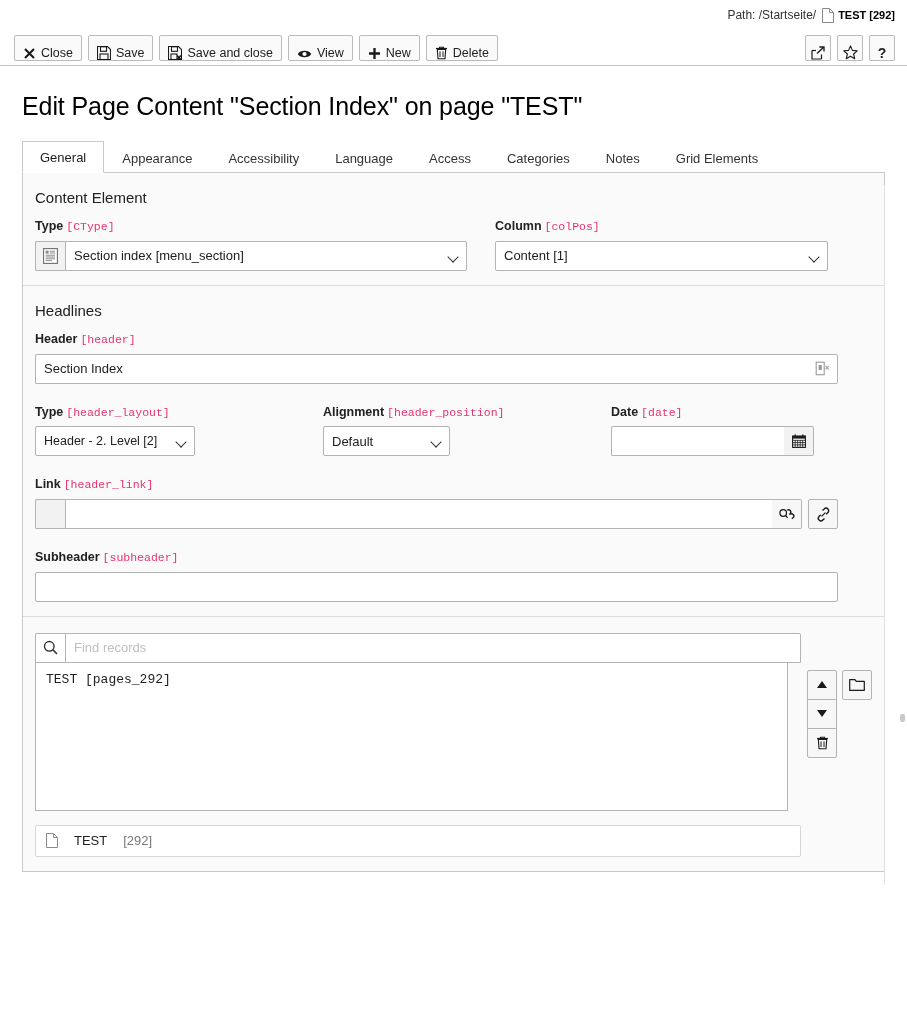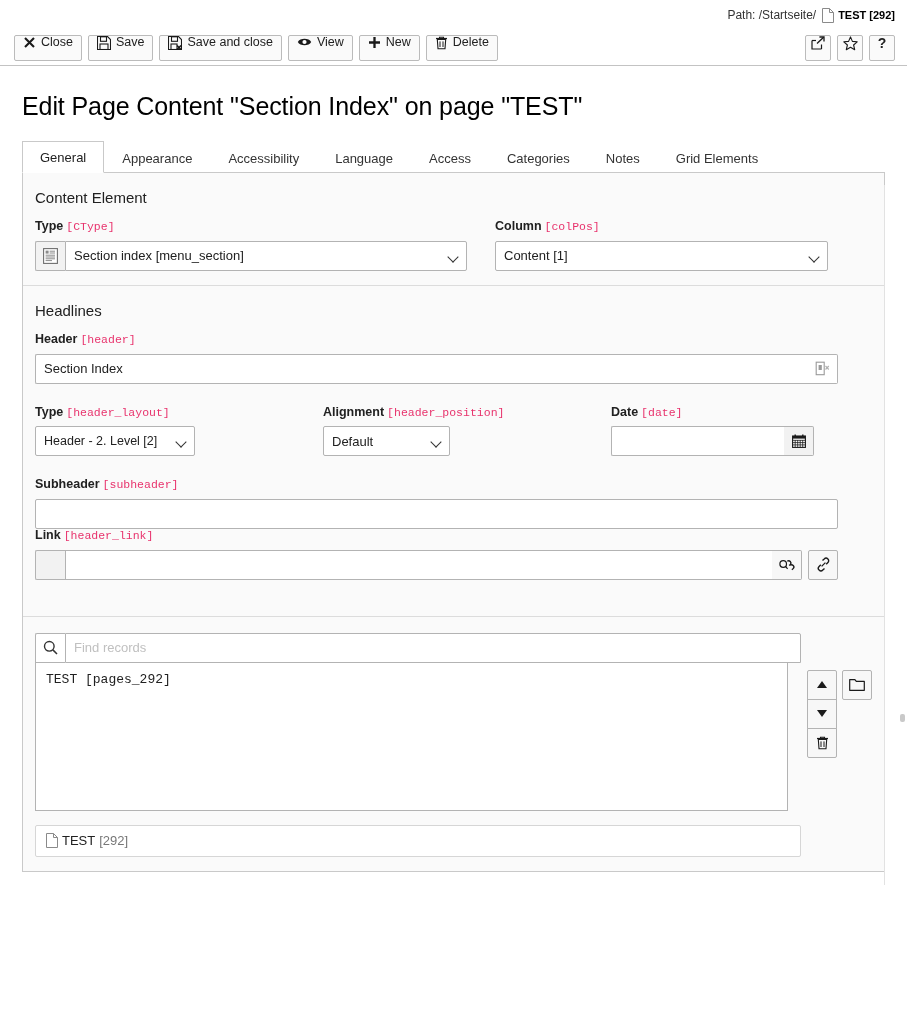--- a/index.html
+++ b/index.html
@@ -31,21 +31,21 @@
     height: 36px;
     display: flex;
     align-items: center;
     justify-content: space-between;
     padding: 0 12px 0 14px;
     border-bottom: 1px solid #c3c3c3;
   }
   .btn-group { display: flex; align-items: center; }
   .btn {
     display: inline-flex;
-    align-items: flex-start;
+    align-items: flex-end;
     gap: 5px;
     height: 26px;
     padding: 0 8px;
     background: #fafafa;
     border: 1px solid #bbb;
     border-radius: 2px;
     font-size: 12.5px;
     color: #212121;
     margin-right: 6px;
     white-space: nowrap;
@@ -249,21 +249,21 @@
     font-size: 12.5px;
     color: #212121;
     cursor: pointer;
   }
   .record-row {
     border: 1px solid #d6d6d6;
     background: #fff;
     height: 32px;
     display: flex;
     align-items: center;
-    gap: 4px;
+    gap: 16px;
     padding: 0 10px;
     font-size: 13px;
     border-radius: 2px;
   }
   .record-id { color: #777; }
 
   .search-wrap { display: flex; align-items: stretch; }
   .search-icon-box {
     width: 30px; min-width: 30px;
     border: 1px solid #b3b3b3;
@@ -523,27 +523,20 @@
                 <rect x="0.6" y="2" width="12.8" height="11.4" fill="#fff" stroke="#1a1a1a" stroke-width="1.1"></rect>
                 <rect x="0.6" y="2" width="12.8" height="2.6" fill="#1a1a1a"></rect>
                 <path d="M3.2 0.6 V3 M10.8 0.6 V3" stroke="#1a1a1a" stroke-width="1.4"></path>
                 <path d="M3.2 6 V13 M5.7 6 V13 M8.2 6 V13 M10.7 6 V13 M0.9 6.3 H13.1 M0.9 8.6 H13.1 M0.9 10.9 H13.1" stroke="#1a1a1a" stroke-width="0.8"></path>
               </svg>
             </div>
           </div>
         </div>
       </div>
 
-      <div class="field" style="width:803px;">
-        <label class="field-label">
-          <span>Subheader</span><span class="field-key">[subheader]</span>
-        </label>
-        <input class="inp" type="text" value="" style="">
-      </div>
-
       <div class="field" style="width:803px; margin-bottom:22px;">
         <label class="field-label">
           <span>Link</span><span class="field-key">[header_link]</span>
         </label>
         <div class="input-group">
           <div class="group-addon grey"></div>
           <input class="inp joined-both" style="border-right: none;" type="text" value="">
           <div class="group-addon right" style="background:#f7f7f7;">
             <svg width="16" height="14" viewBox="0 0 16 14">
               <circle cx="4.2" cy="6" r="3.3" fill="none" stroke="#1a1a1a" stroke-width="1.2"></circle>
@@ -553,20 +546,27 @@
             </svg>
           </div>
           <div class="btn-sq" style="margin-left:6px;">
             <svg width="15" height="15" viewBox="0 0 15 15">
               <path d="M5.6 9.4 L9.4 5.6" stroke="#1a1a1a" stroke-width="1.3"></path>
               <path d="M6.5 3.5 L8.2 1.9 a2.6 2.6 0 0 1 3.7 3.7 L10.2 7.3" fill="none" stroke="#1a1a1a" stroke-width="1.4"></path>
               <path d="M8.5 11.5 L6.8 13.1 a2.6 2.6 0 0 1 -3.7 -3.7 L4.8 7.7" fill="none" stroke="#1a1a1a" stroke-width="1.4"></path>
             </svg>
           </div>
         </div>
+      </div>
+
+      <div class="field" style="width:803px;">
+        <label class="field-label">
+          <span>Subheader</span><span class="field-key">[subheader]</span>
+        </label>
+        <input class="inp" type="text" value="" style="">
       </div>
     </div>
 
     <div class="fieldset">
 
 
       <div class="search-wrap" style="width:766px;">
         <div class="search-icon-box">
           <svg width="15" height="15" viewBox="0 0 15 15">
             <circle cx="6.3" cy="6.3" r="4.8" fill="none" stroke="#333" stroke-width="1.4"></circle>

